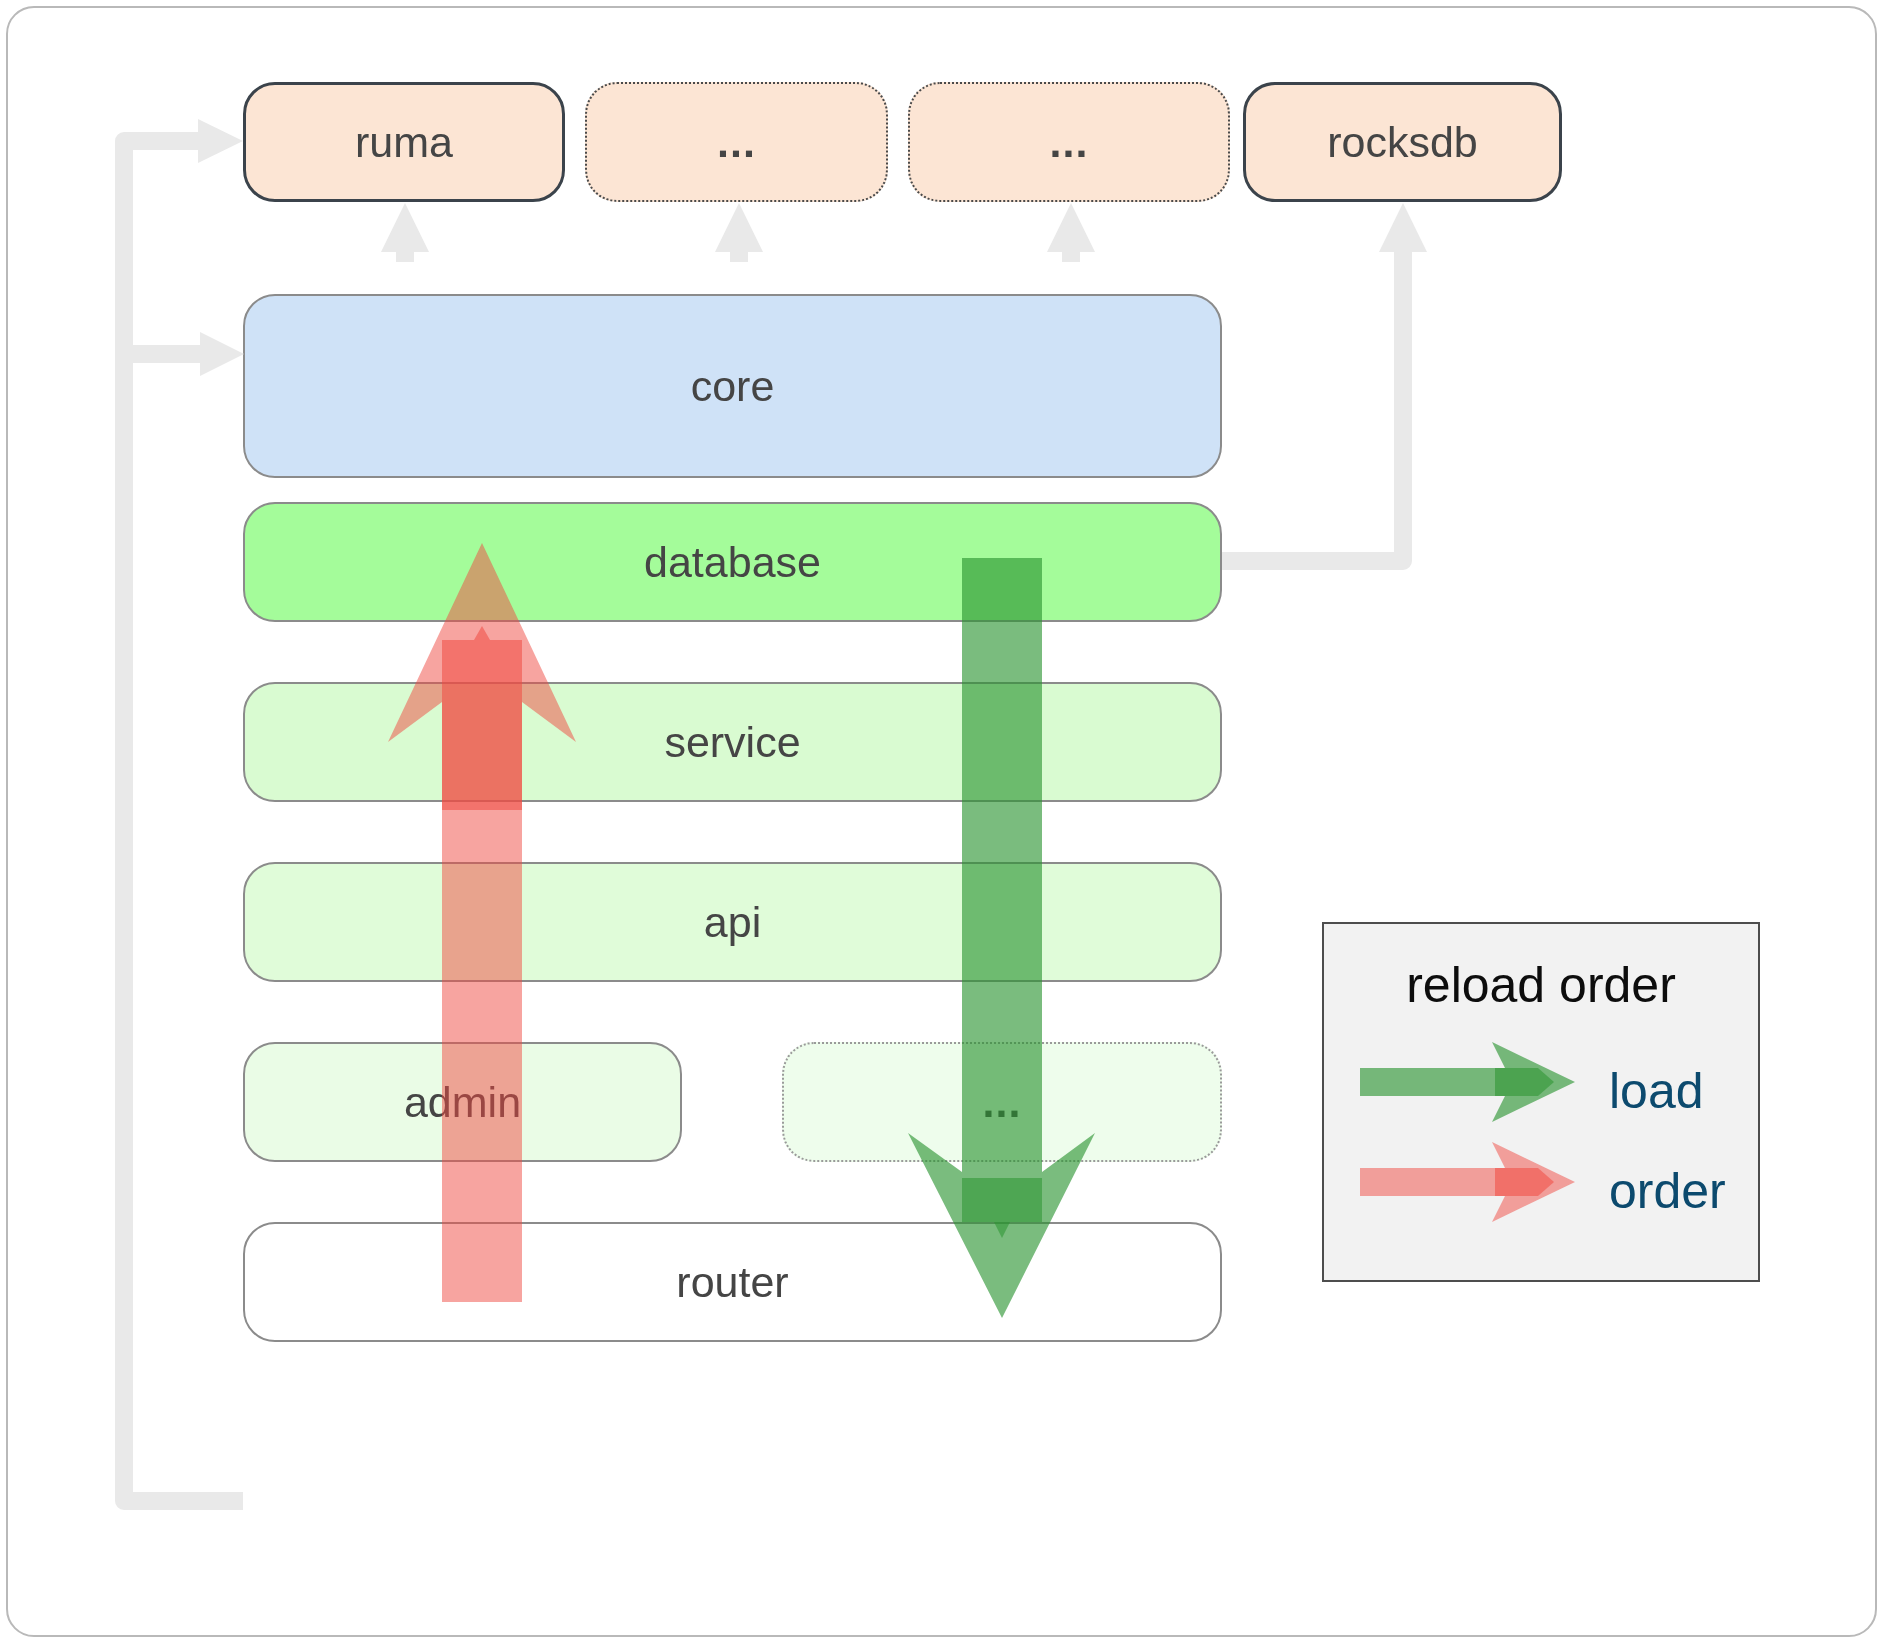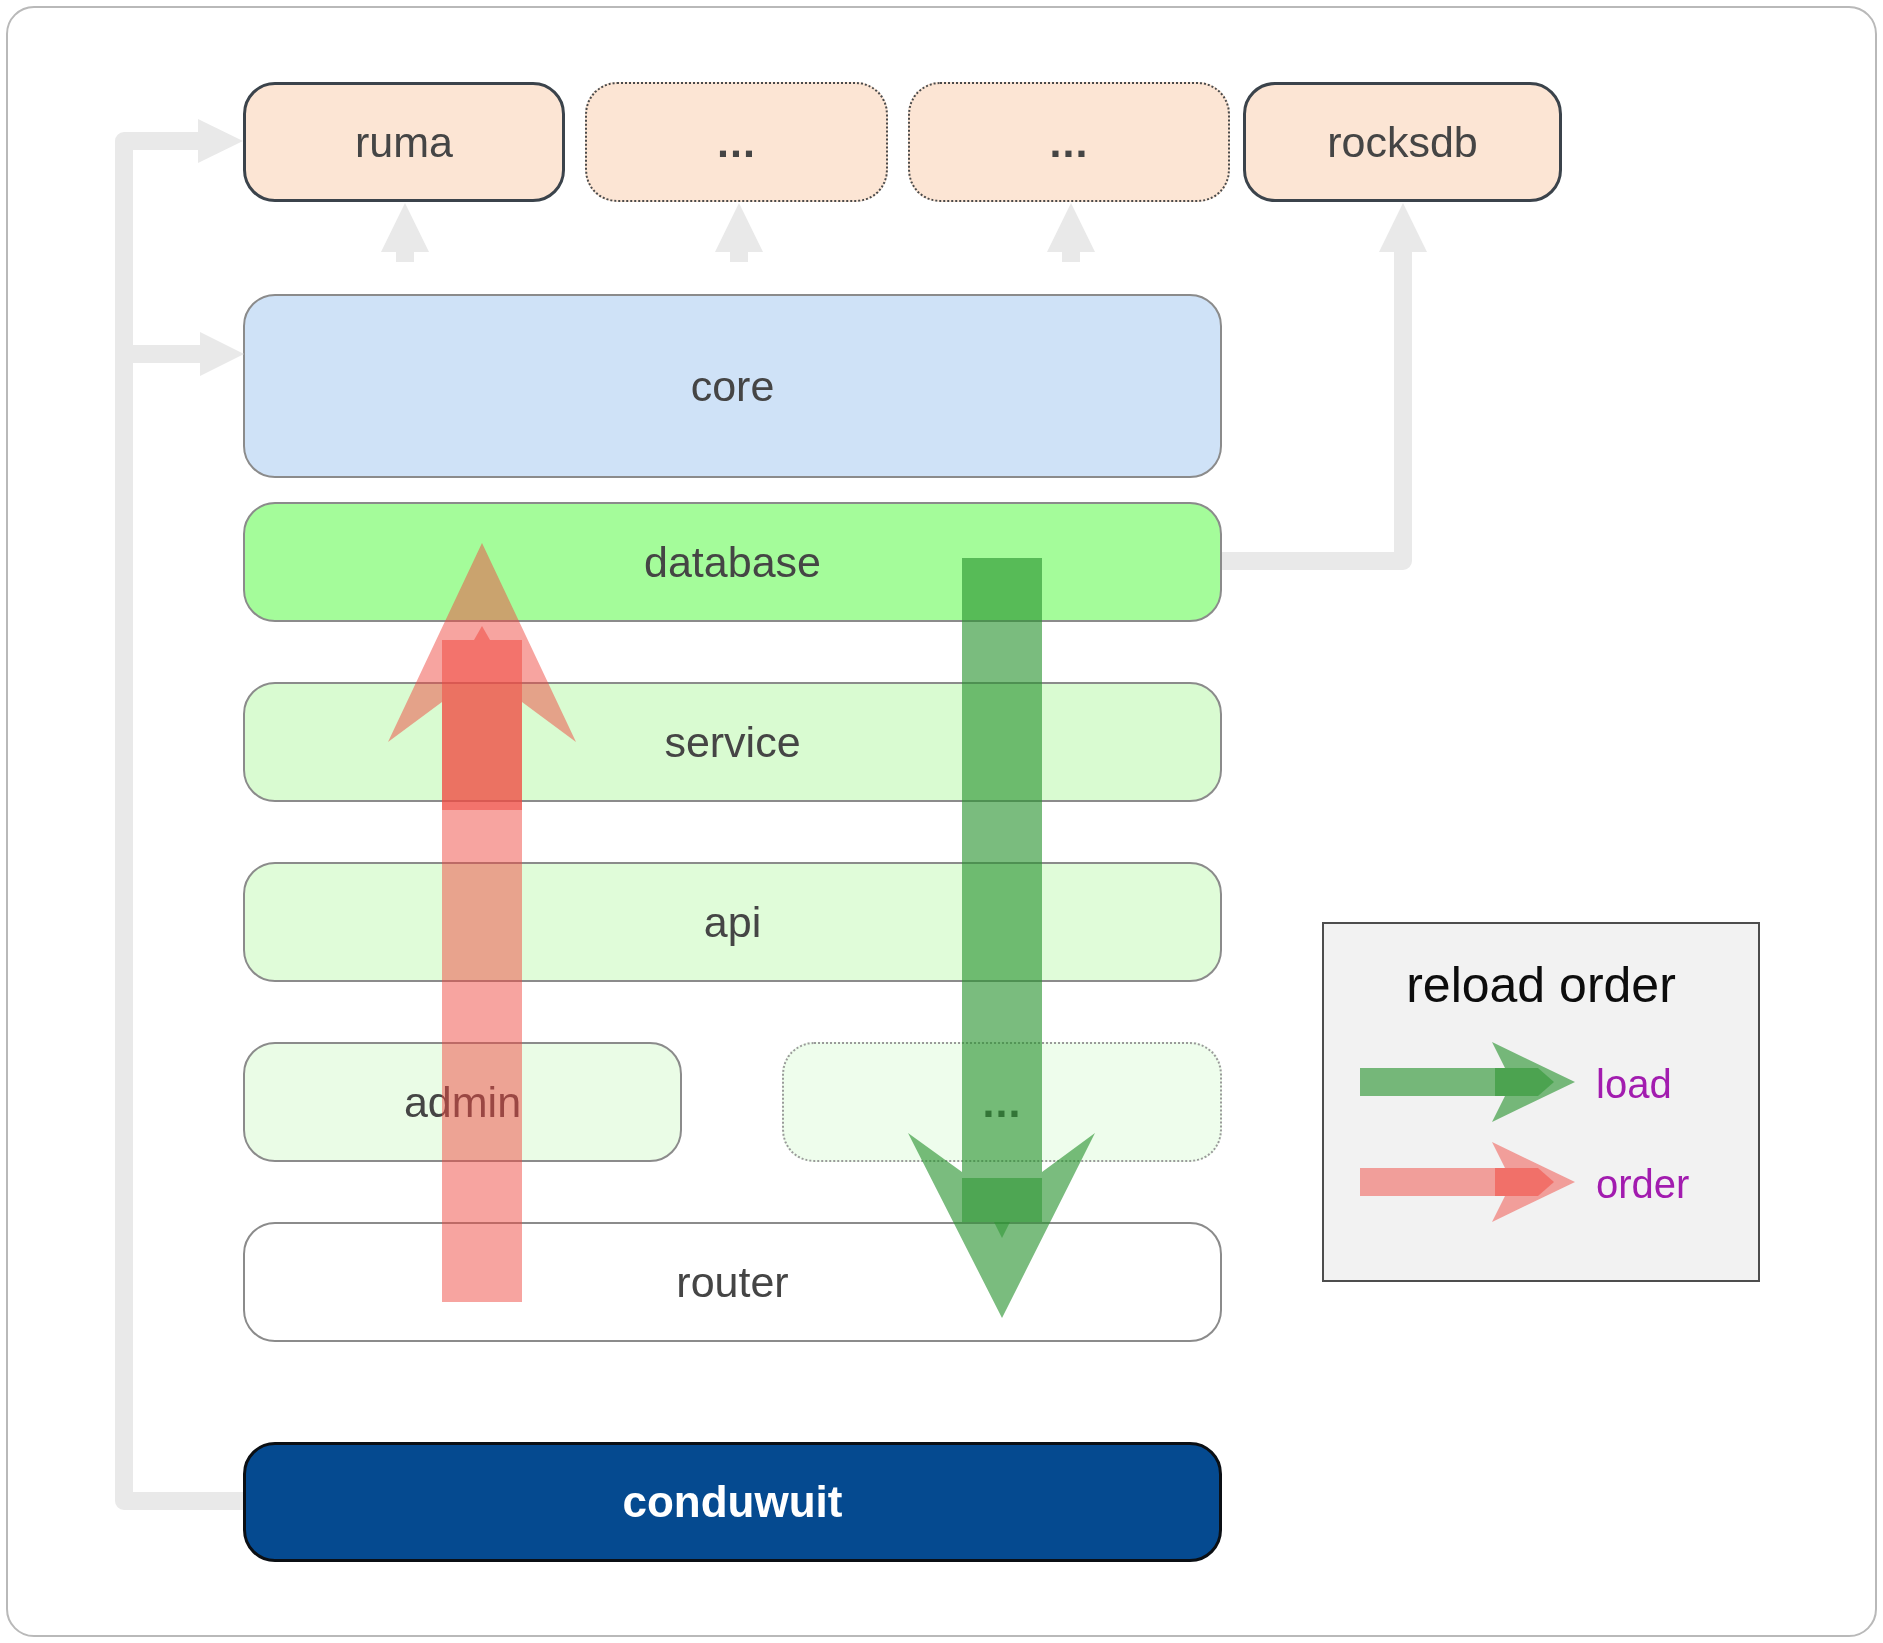--- a/index.html
+++ b/index.html
@@ -45,22 +45,22 @@
     box-sizing:border-box;
     background:var(--legend-bg);
     border:2px solid var(--legend-border);
     z-index:2;
   }
   #legend .legend-title{
     position:absolute;left:0;top:32px;width:100%;
     text-align:center;font-size:50px;color:#0d0d0d;
   }
   .legend-item-label{
-    position:absolute;left:272px;
-    font-size:40px;color:#a21caf;
+    position:absolute;left:285px;
+    font-size:50px;color:#0c4a6e;
   }
   #legend-load-label{top:138px;}
   #legend-unload-label{top:238px;}
   
   #overlay{position:absolute;left:0;top:0;z-index:5;pointer-events:none;}
 </style>
 </head>
 <body>
 
 <div id="stage">
@@ -93,23 +93,20 @@
     <span class="lbl">api</span>
   </div>
   <div class="node admin" style="left:243px;top:1042px;width:439px;height:120px;">
     <span class="lbl">admin</span>
   </div>
   <div class="node dotsbox dots" style="left:782px;top:1042px;width:440px;height:120px;">
     <span class="lbl">...</span>
   </div>
   <div class="node router" style="left:243px;top:1222px;width:979px;height:120px;">
     <span class="lbl">router</span>
-  </div>
-  <div class="node navy" style="left:243px;top:1442px;width:979px;height:120px;">
-    <span class="lbl">conduwuit</span>
   </div>
 
   <div id="legend">
     <div class="legend-title">reload order</div>
     <div class="legend-item-label" id="legend-load-label">load</div>
     <div class="legend-item-label" id="legend-unload-label">order</div>
   </div>
 
   <svg id="overlay" width="1883" height="1643" viewBox="0 0 1883 1643">
 

